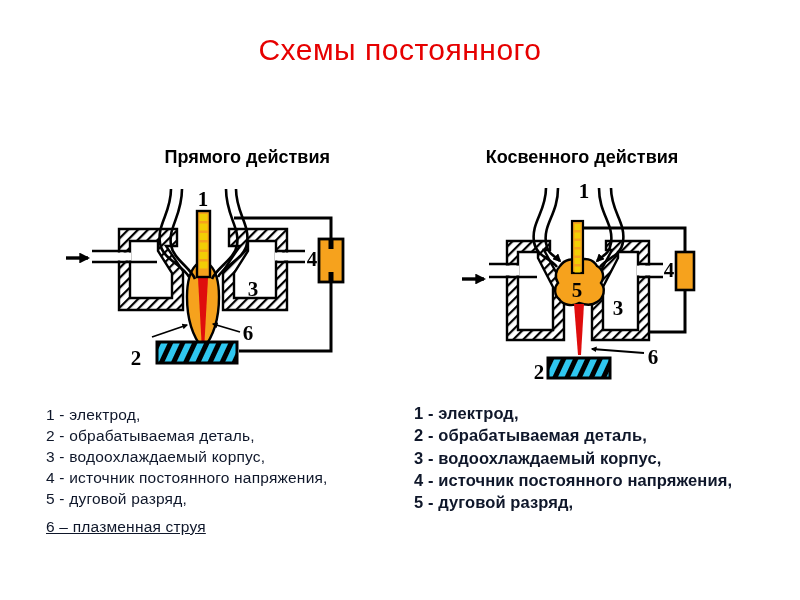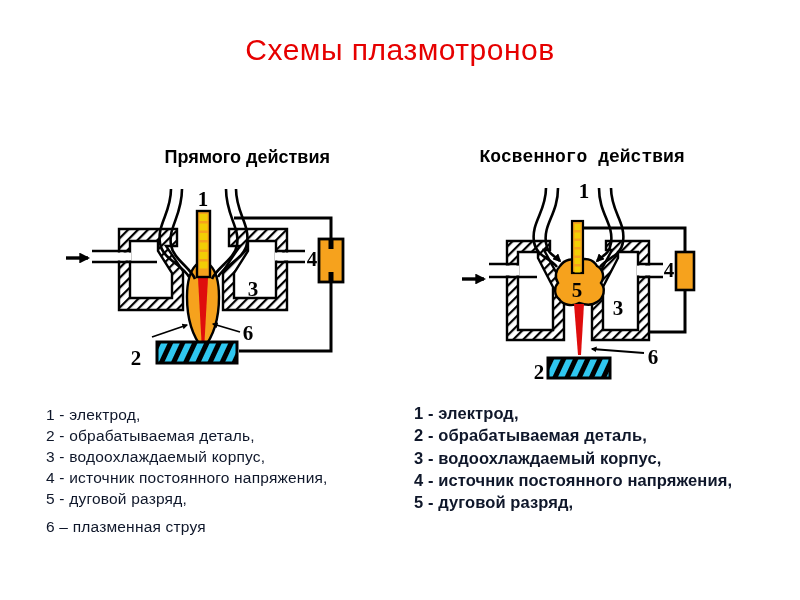--- a/index.html
+++ b/index.html
@@ -2,27 +2,27 @@
 <html><head>
 <meta charset="utf-8">
 <style>
   html,body{margin:0;padding:0;background:#fff;}
   #slide{position:relative;width:800px;height:600px;background:#fff;overflow:hidden;
          font-family:"Liberation Sans",sans-serif;}
   .slide-title{position:absolute;left:0;top:33px;width:100%;text-align:center;
          font-size:30px;font-weight:400;color:#e60000;letter-spacing:0.5px;}
   .subtitle{position:absolute;font-size:18px;font-weight:bold;color:#000;text-align:center;}
   .subtitle.left{left:110px;top:147px;width:220px;text-align:right;}
-  .subtitle.right{left:472px;top:147px;width:220px;font-family:Liberation Mono, monospace;}
+  .subtitle.right{left:472px;top:147px;width:220px;}
   svg{position:absolute;}
   svg text{font-family:"Liberation Serif",serif;font-weight:bold;font-size:21px;fill:#000;}
   .legend{position:absolute;color:#0f172a;}
   .legend.left{left:46px;top:404px;font-size:15.5px;line-height:21px;letter-spacing:0.2px;}
   .legend.right{left:414px;top:402px;font-size:16.5px;line-height:22.3px;font-weight:bold;letter-spacing:0.1px;}
-  .legend.left .gap{margin-top:7px;}
+  .legend.left .gap{margin-top:7px;text-decoration:underline;}
   .wire{stroke:#000;stroke-width:3;fill:none;}
   .tube{stroke:#000;stroke-width:2.4;fill:none;}
   .curve{stroke:#000;stroke-width:2.6;fill:none;}
   .blockpath{stroke:#000;stroke-width:2.4;fill-rule:evenodd;}
 </style>
 </head>
 <body>
 
 <div id="slide">
 
@@ -35,21 +35,21 @@
       <pattern id="workHatch" width="11" height="11" patternUnits="userSpaceOnUse" patternTransform="rotate(25)">
         <rect width="11" height="11" fill="#2fc7f0"></rect>
         <rect width="5" height="11" fill="#000000"></rect>
       </pattern>
       <marker id="arrowHead" viewBox="0 0 10 10" refX="8" refY="5" markerWidth="3.2" markerHeight="3.2" orient="auto">
         <path d="M0,0 L10,5 L0,10 Z" fill="#000"></path>
       </marker>
     </defs>
   </svg>
 
-  <div class="slide-title">Схемы плазмотронов</div>
+  <div class="slide-title">Схемы постоянного</div>
 
   <div class="subtitle left">Прямого действия</div>
   <div class="subtitle right">Косвенного действия</div>
 
   <svg style="left:60px;top:170px;" width="295" height="205" viewBox="60 170 295 205">
 
     <path class="wire" d="M234,218 H331 V239"></path>
     <path class="wire" d="M331,282 V351 H239"></path>
 
     <path class="blockpath" fill="url(#wallHatch)" d="M119,229 H177 V246 H166 L183,271 V310 H119 Z M130,241 H158 V251 L172,273 V298 H130 Z"></path>

